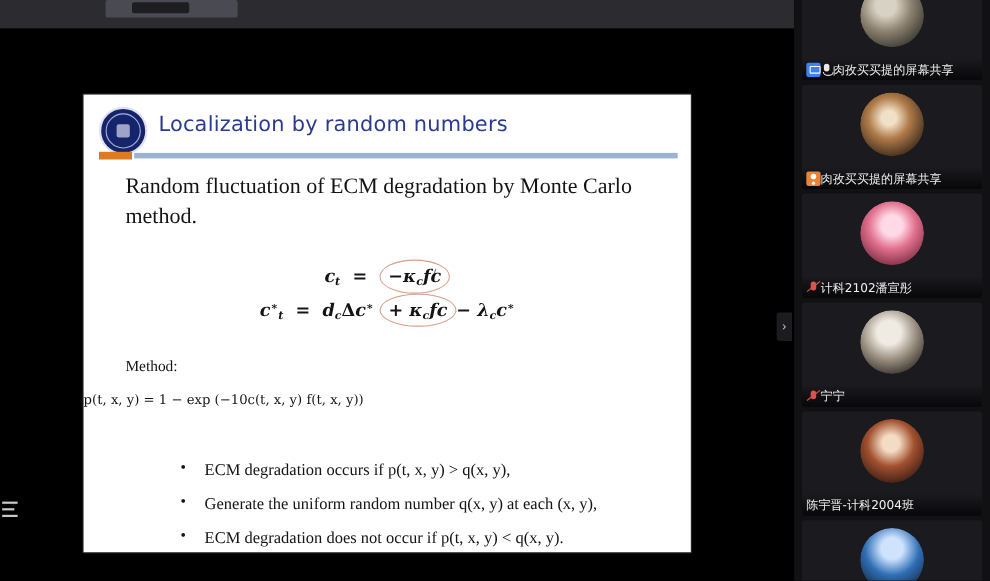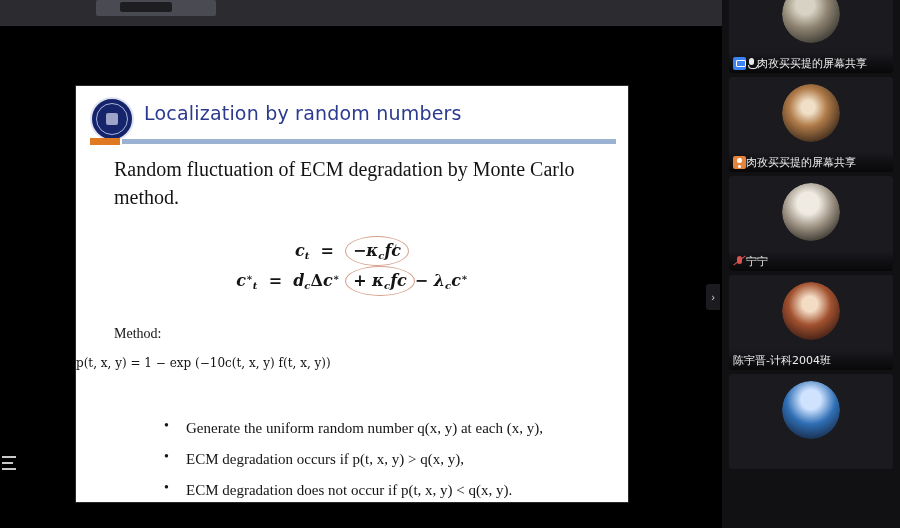--- a/index.html
+++ b/index.html
@@ -431,22 +431,22 @@
               <span class="italic">d</span><span class="sub italic">c</span>Δ<span class="italic">c</span><span class="sup">∗</span>
               <span class="circled">+&nbsp;<span class="italic">κ</span><span class="sub italic">c</span><span class="italic">f</span><span class="italic">c</span></span>−&nbsp;<span class="italic">λ</span><span class="sub italic">c</span><span class="italic">c</span><span class="sup">∗</span>
             </div>
           </div>
 
           <div class="method-label">Method:</div>
 
           <div class="eq2">p(t, x, y) = 1 − exp (−10c(t, x, y) f(t, x, y))</div>
 
           <ul class="bullets">
+            <li>ECM degradation occurs if p(t, x, y) &gt; q(x, y),</li>
             <li>Generate the uniform random number q(x, y) at each (x, y),</li>
-            <li>ECM degradation occurs if p(t, x, y) &gt; q(x, y),</li>
             <li>ECM degradation does not occur if p(t, x, y) &lt; q(x, y).</li>
           </ul>
 
         </div>
       </div>
 
       <div id="panel-collapse">›</div>
     </div>
   </div>
 
@@ -466,20 +466,29 @@
     <div class="tile">
       <div class="avatar">
           <div class="inner art2"></div>
         </div>
       <div class="nameplate">
         <span class="badge host"></span>
         <span class="label">肉孜买买提的屏幕共享</span>
       </div>
     </div>
 
+    <div class="tile">
+      <div class="avatar">
+          <div class="inner art3"></div>
+        </div>
+      <div class="nameplate">
+        <span class="badge mic-muted"></span>
+        <span class="label">计科2102潘宣彤</span>
+      </div>
+    </div>
 
     <div class="tile">
       <div class="avatar">
           <div class="inner art4"></div>
         </div>
       <div class="nameplate">
         <span class="badge mic-muted"></span>
         <span class="label">宁宁</span>
       </div>
     </div>

